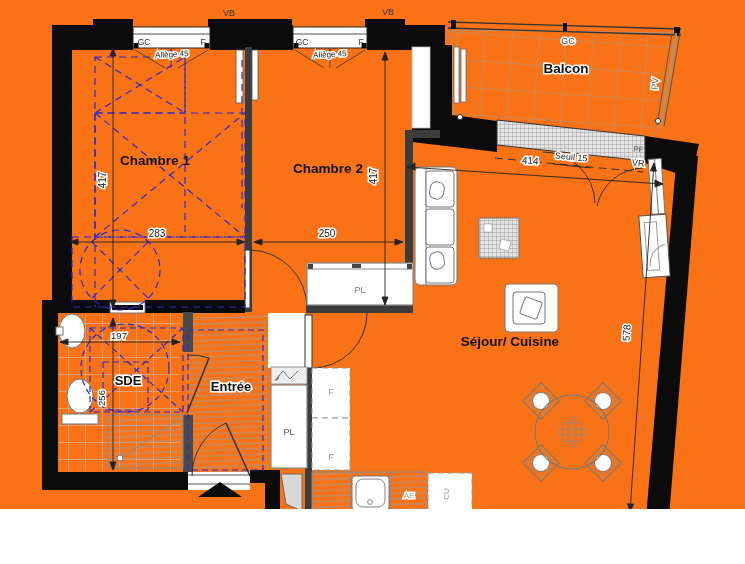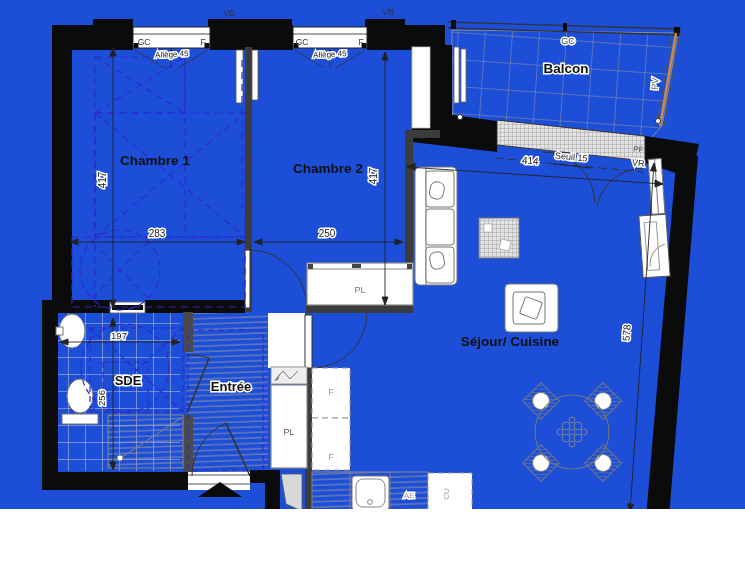--- a/index.html
+++ b/index.html
@@ -1,16 +1,16 @@
 <!DOCTYPE html>
 <html><head>
 <meta charset="utf-8">
 <style>
   html,body{margin:0;padding:0;background:#fff;}
-  #stage{position:relative;width:745px;height:509px;background:#1d4ed8;overflow:hidden;
+  #stage{position:relative;width:745px;height:509px;background:#f97316;overflow:hidden;
          font-family:"Liberation Sans",sans-serif;}
   svg text{font-family:"Liberation Sans",sans-serif;}
   .halo{paint-order:stroke;stroke:#ffffff;stroke-width:3px;}
   .roomlabel{font-weight:bold;fill:#111;}
 </style>
 </head>
 <body>
 
 <div id="stage">
 <svg viewBox="0 0 745 564" width="745" height="564">

